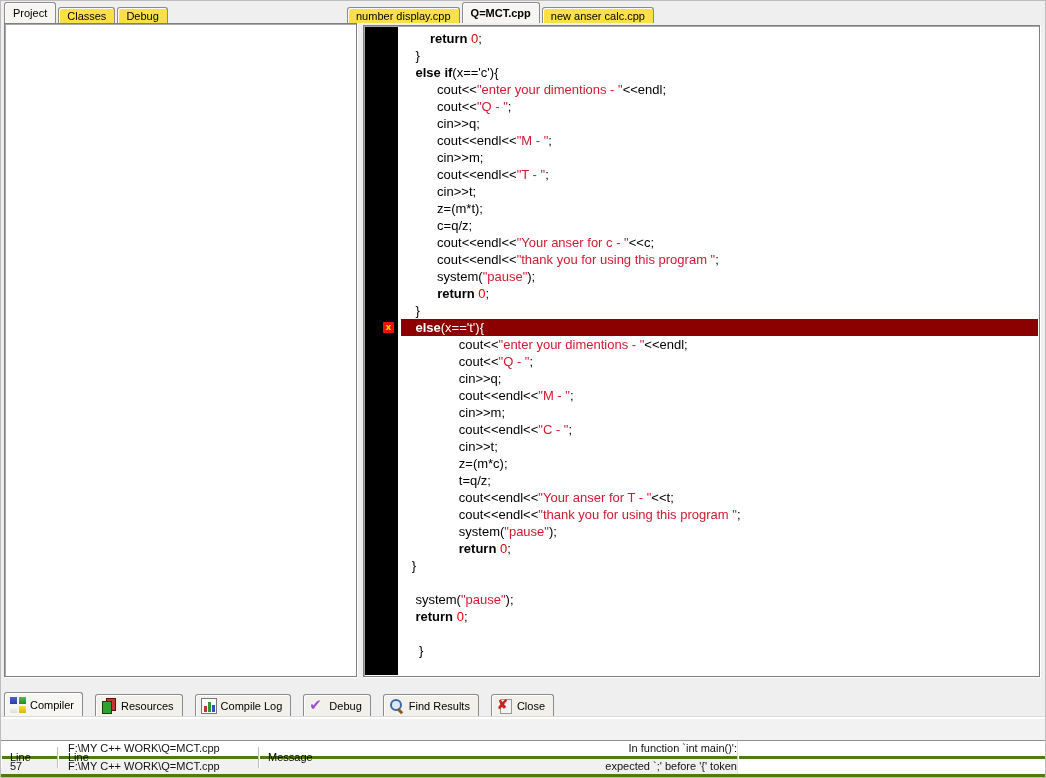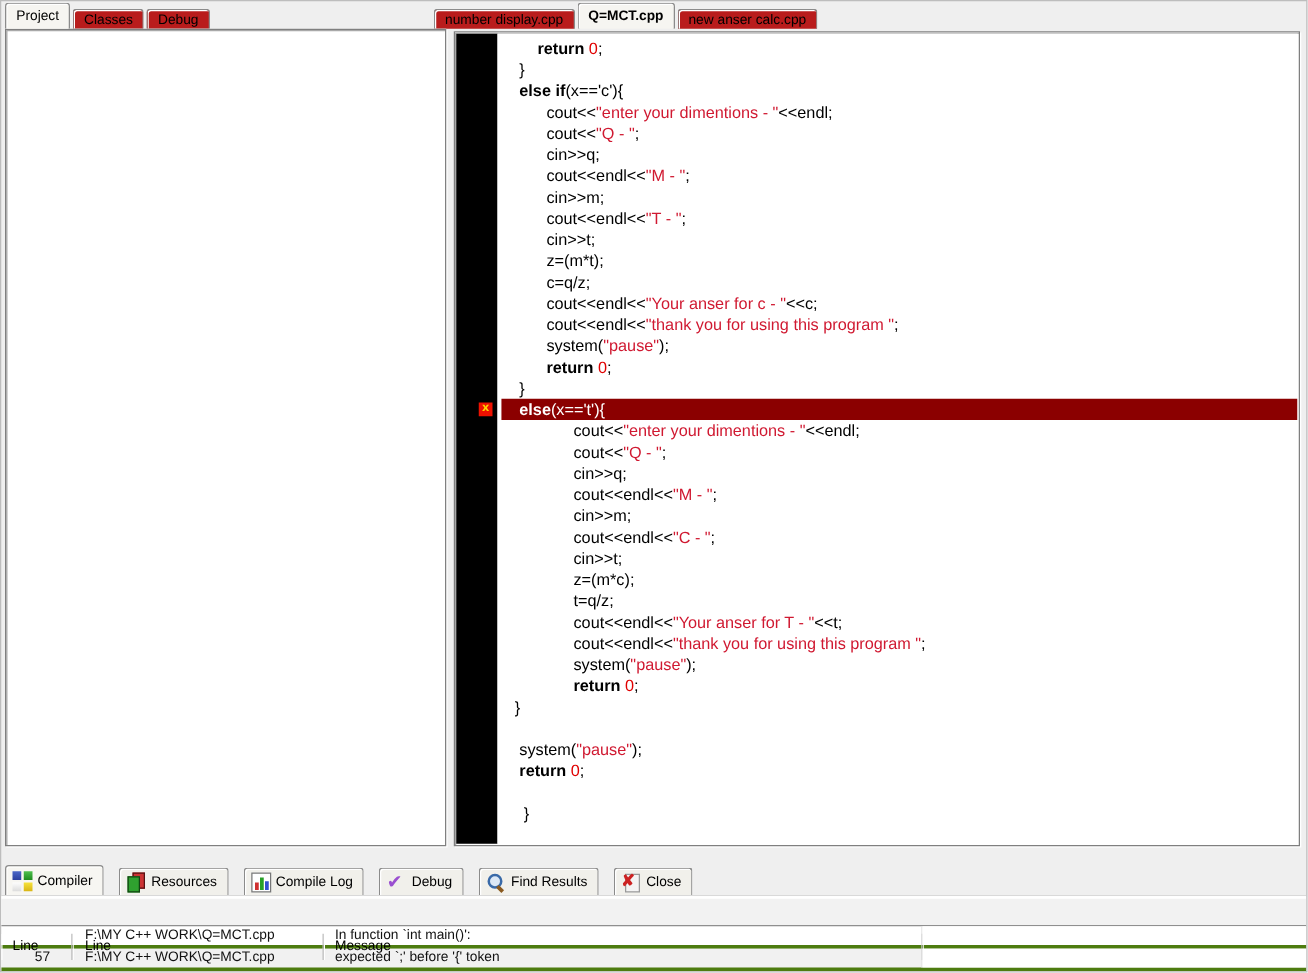--- a/index.html
+++ b/index.html
@@ -6,21 +6,21 @@
   .app{position:relative;width:1046px;height:778px;background:#efefef;
        font-family:"Liberation Sans",sans-serif;overflow:hidden;
        border:1px solid #bdbdbd;box-sizing:border-box;}
 
   
   .top-bar{position:absolute;top:0;left:0;right:0;height:22px;}
   .tabstrip{position:absolute;bottom:0;display:flex;align-items:flex-end;}
   .left-strip{left:3px;}
   .file-strip{left:346px;}
   .tab{height:16px;box-sizing:border-box;display:flex;align-items:center;
-       padding:0 8px;margin-right:2px;background:#b91c1c;
+       padding:0 8px;margin-right:2px;background:#fde047;
        border:1px solid #8b8b8b;border-bottom:none;border-radius:3px 3px 0 0;
        box-shadow:inset 1px 1px 0 #ffffff;font-size:11px;color:#000;cursor:default;}
   .tab.active{height:21px;background:#f6f5f1;position:relative;z-index:3;}
   .file-strip .tab.active span{font-weight:bold;}
 
   
   .project-panel{position:absolute;left:3px;top:22px;width:353px;height:654px;
        background:#ffffff;border:1px solid #7f7f7f;box-sizing:border-box;
        box-shadow:inset 1px 1px 0 rgba(64,64,64,.45),1px 1px 0 #ffffff;}
   .editor-panel{position:absolute;left:362px;top:24px;width:677px;height:652px;
@@ -84,23 +84,23 @@
   .out-h{box-sizing:border-box;height:21px;padding:4px 0 0 9px;font-size:11px;color:#000;
       border-right:1px solid #bdbdbd;box-shadow:inset 1px 1px 0 #ffffff;margin-top:28px;}
   .out-h.c-line{width:57px;}
   .out-h.c-file{width:201px;padding-left:10px;}
   .out-h.c-message{width:479px;}
   .out-h.c-filler{flex:1;border-right:none;}
   .out-row{display:flex;height:15px;font-size:11px;line-height:15px;color:#111;
       border-bottom:3px solid #4d7c0f;}
   .out-row.selected{background:#f1f1f1;}
   .out-c{box-sizing:border-box;overflow:hidden;white-space:nowrap;}
-  .out-c.c-line{width:57px;padding-left:9px;text-align:center;}
+  .out-c.c-line{width:57px;padding-left:9px;}
   .out-c.c-file{width:201px;padding-left:10px;}
-  .out-c.c-message{width:479px;padding-left:9px;border-right:1px solid #e3e3e3;}
+  .out-c.c-message{width:479px;padding-left:9px;border-right:1px solid #e3e3e3;text-align:right;}
   .out-c.c-filler{flex:1;background:#ffffff;}
 </style>
 </head>
 <body>
 
 <div class="app">
 
   <div class="top-bar">
     <div class="tabstrip left-strip" id="left-tabs">
         <div class="tab active">

